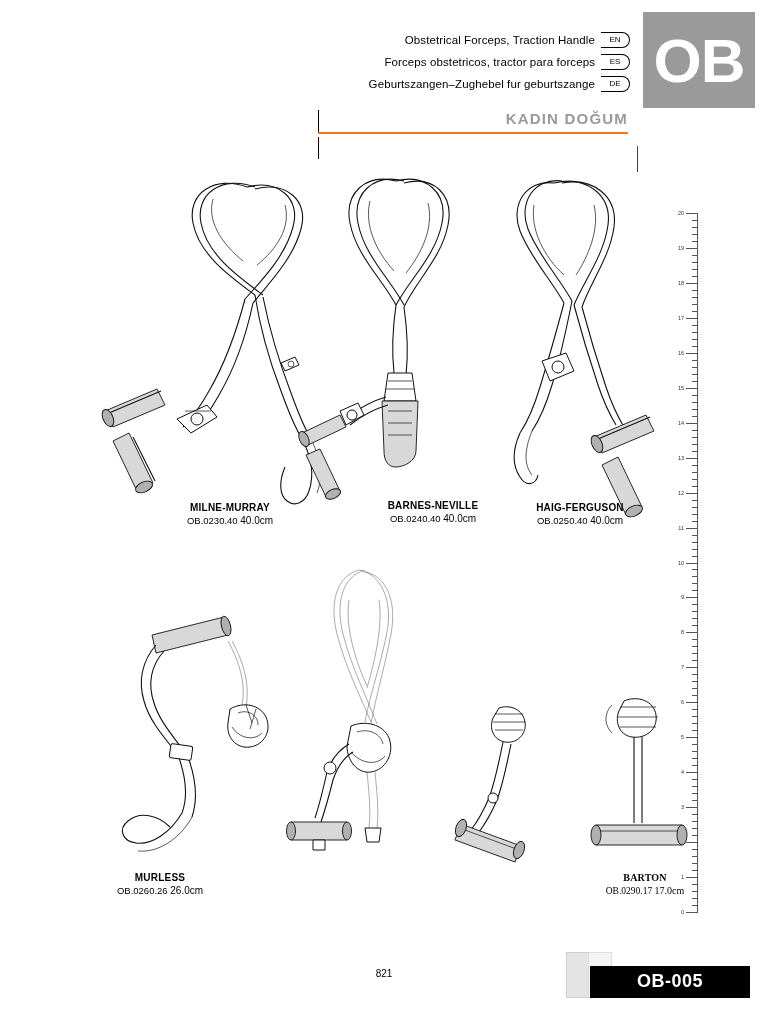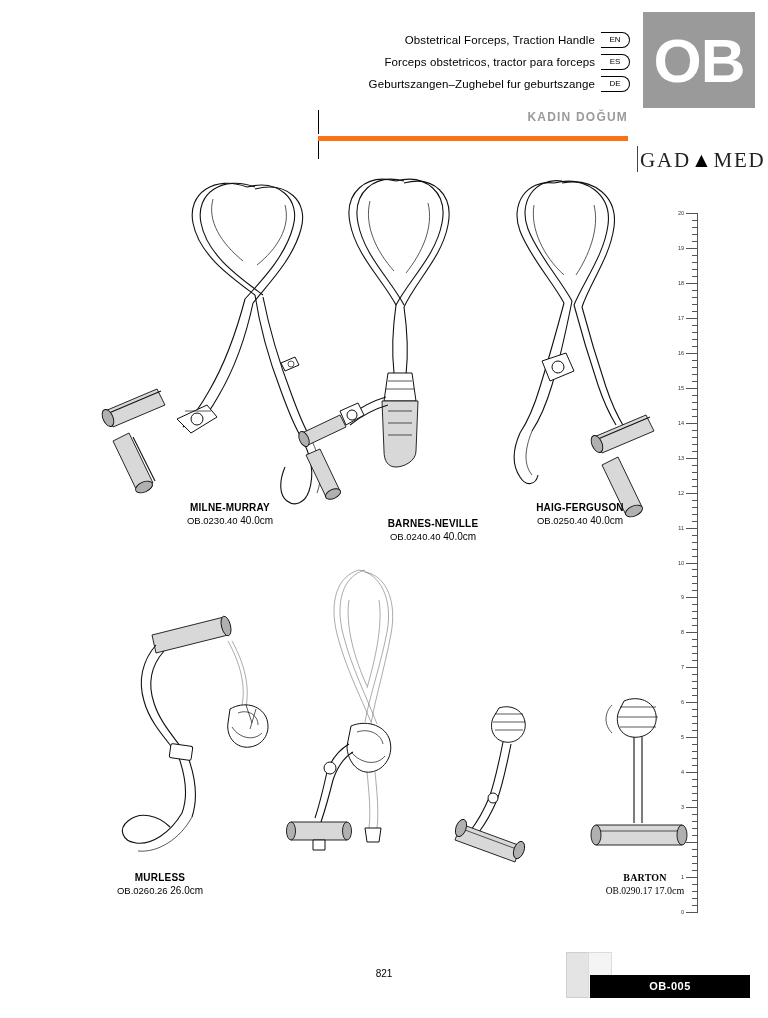--- a/index.html
+++ b/index.html
@@ -41,21 +41,21 @@
     font-size:62px;font-weight:bold;
     display:flex;align-items:center;justify-content:center;
     letter-spacing:-1px;
   }
 
   .title-block{
     position:absolute;top:110px;left:318px;width:310px;
     text-align:right;color:#9a9a9a;
     font-weight:bold;letter-spacing:1.2px;
   }
-  .title-block .t1{font-size:12px;padding-bottom:12px;border-bottom:5px solid #f97316;}
+  .title-block .t1{font-size:15px;padding-bottom:5px;border-bottom:2px solid #f97316;}
   .title-block .t2{font-size:16.5px;padding-top:3px;}
   .vline-1{position:absolute;left:318px;top:110px;width:1px;height:24px;background:#000;}
   .vline-2{position:absolute;left:318px;top:137px;width:1px;height:22px;background:#000;}
 
   
   .brand{
     position:absolute;top:148px;left:640px;
     font-size:21px;letter-spacing:1.8px;color:#222;
     font-family:"Liberation Serif", serif;
   }
@@ -83,21 +83,21 @@
   
   .cap{position:absolute;text-align:center;}
   .cap .nm{font-size:10px;font-weight:bold;letter-spacing:.2px;}
   .cap .cd{font-size:9.5px;margin-top:2px;}
   .cap .cd .sz{font-size:10px;}
 
   
   .pageno{position:absolute;left:0;right:0;top:968px;text-align:center;font-size:10px;}
   .foot-box{position:absolute;right:18px;bottom:20px;width:160px;}
   .foot-top{
-    background:#000;color:#fff;font-weight:bold;font-size:11px;
+    background:#000;color:#fff;font-weight:bold;font-size:18px;
     text-align:center;padding:5px 0 6px;letter-spacing:.5px;
   }
   .foot-bot{
     border:1px solid #bbb;border-top:none;background:#fff;
     font-size:9.5px;padding:7px 0 8px 14px;color:#111;
   }
   .foot-sq{
     position:absolute;right:178px;bottom:20px;width:22px;height:44px;
     background:#e4e4e4;border:1px solid #cfcfcf;
   }
@@ -128,23 +128,20 @@
 
   <div class="ob-box">OB</div>
 
   <div class="vline-1"></div>
   <div class="vline-2"></div>
   <div class="title-block">
     <div class="t1">KADIN DOĞUM</div>
   </div>
 
   <div class="brand-rule"></div>
-  <div class="brand">
-    <span>GAD</span><span class="mark">▲</span><span>MED</span>
-  </div>
 
   <div class="ruler">
     <div class="axis"></div>
     <div id="ruler-ticks">
         <div class="tick major" style="top: 8px;"></div>
         <div class="lbl" style="top: 8px;">20</div>
         <div class="tick minor" style="top: 14.99px;"></div>
         <div class="tick minor" style="top: 21.98px;"></div>
         <div class="tick minor" style="top: 28.97px;"></div>
         <div class="tick minor" style="top: 35.96px;"></div>
@@ -450,21 +447,21 @@
       </g>
     </svg>
 
   </div>
 
   <div class="cap" style="left:130px;top:502px;width:200px;">
     <div class="nm">MILNE-MURRAY</div>
     <div class="cd"><span>OB.0230.40</span> <span class="sz">40.0cm</span></div>
   </div>
 
-  <div class="cap" style="left:333px;top:518px;width:200px;">
+  <div class="cap" style="left:333px;top:500px;width:200px;">
     <div class="nm">BARNES-NEVILLE</div>
     <div class="cd"><span>OB.0240.40</span> <span class="sz">40.0cm</span></div>
   </div>
 
   <div class="cap" style="left:480px;top:502px;width:200px;">
     <div class="nm">HAIG-FERGUSON</div>
     <div class="cd"><span>OB.0250.40</span> <span class="sz">40.0cm</span></div>
   </div>
 
   <div class="cap" style="left:60px;top:872px;width:200px;">

